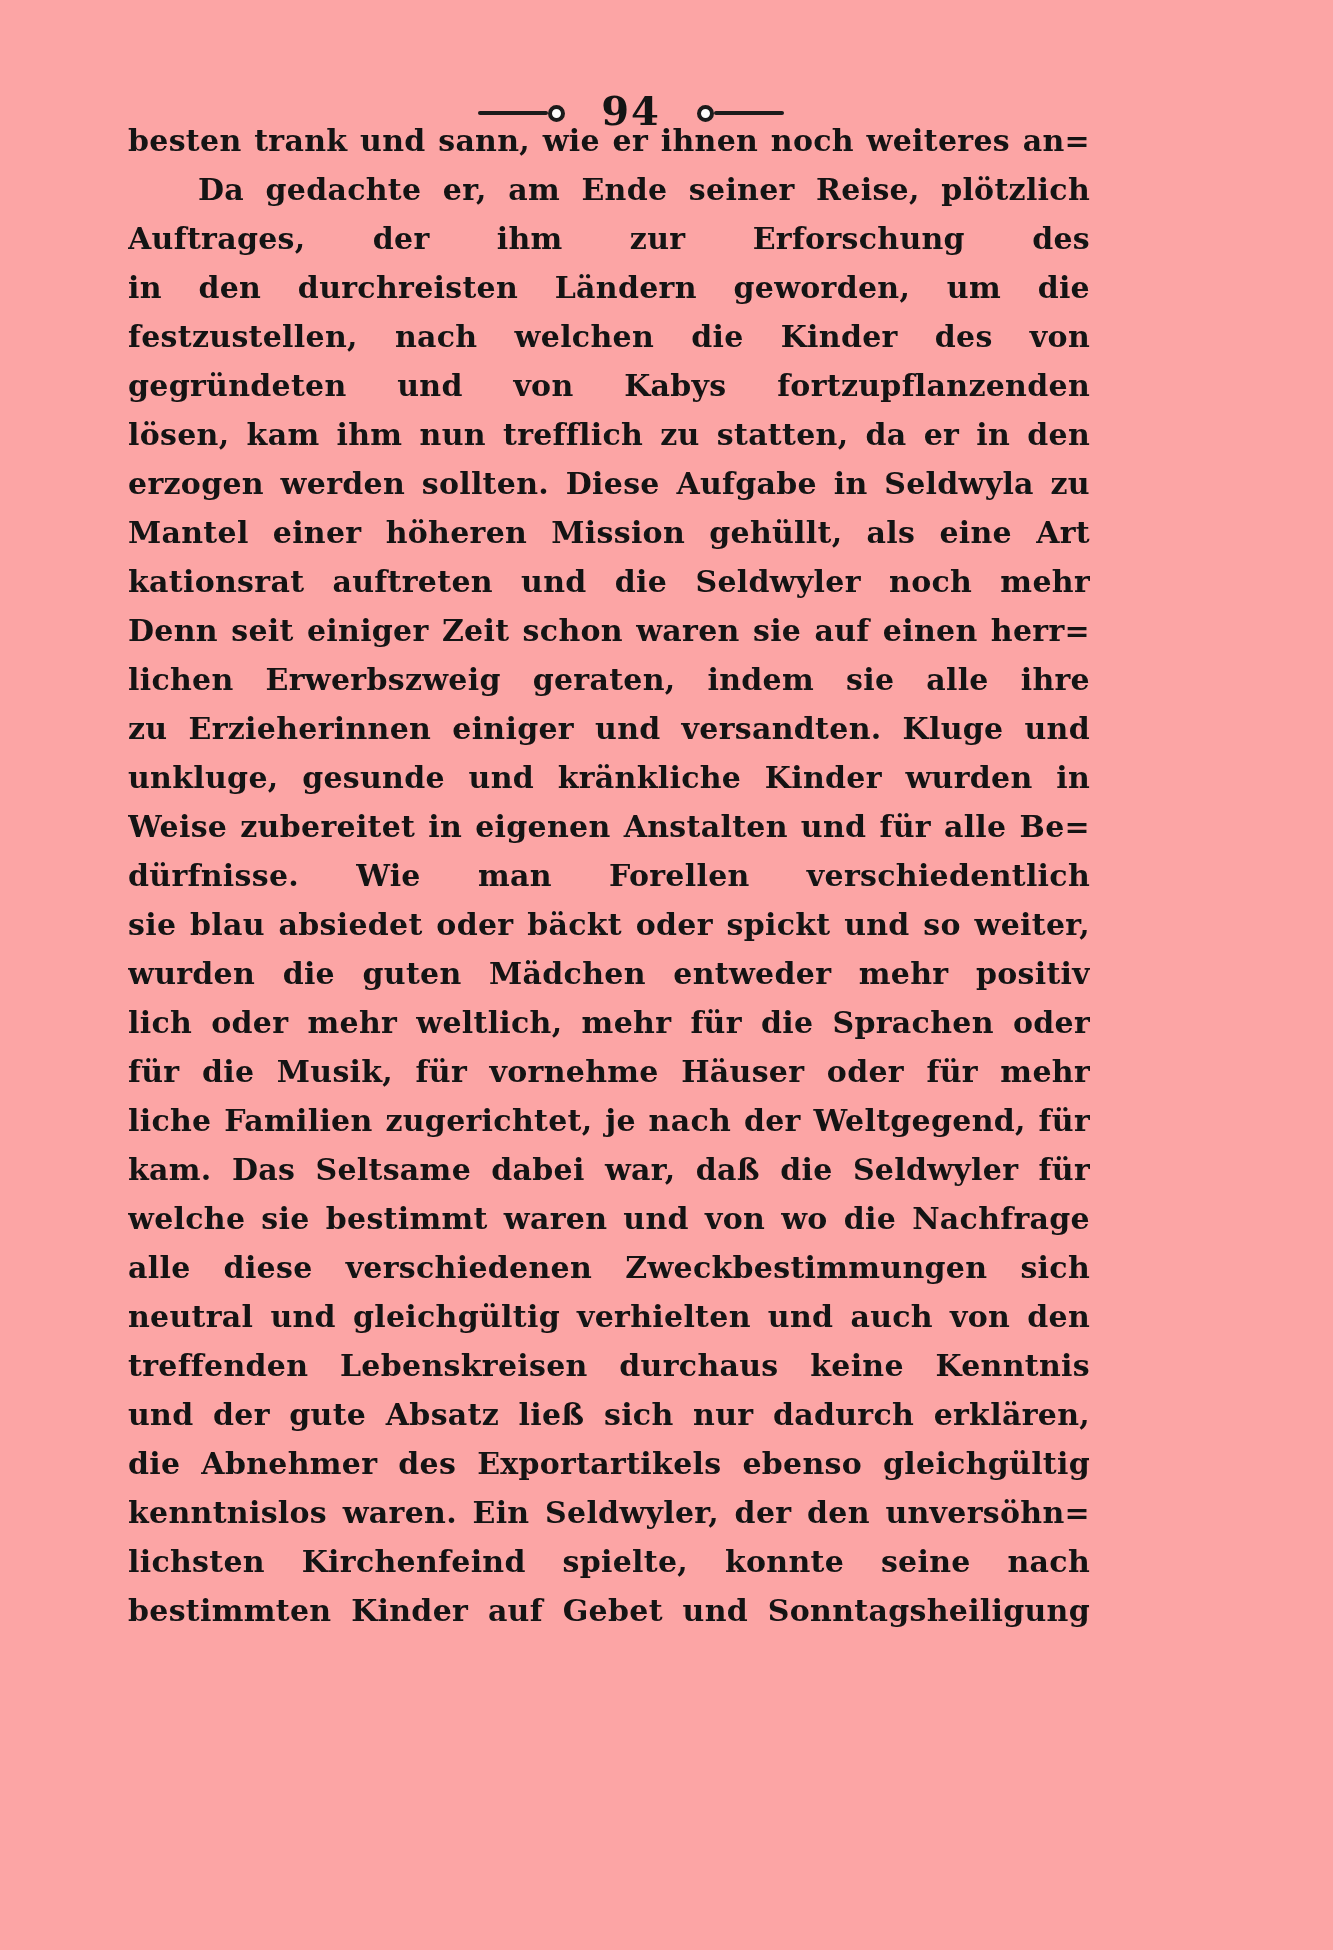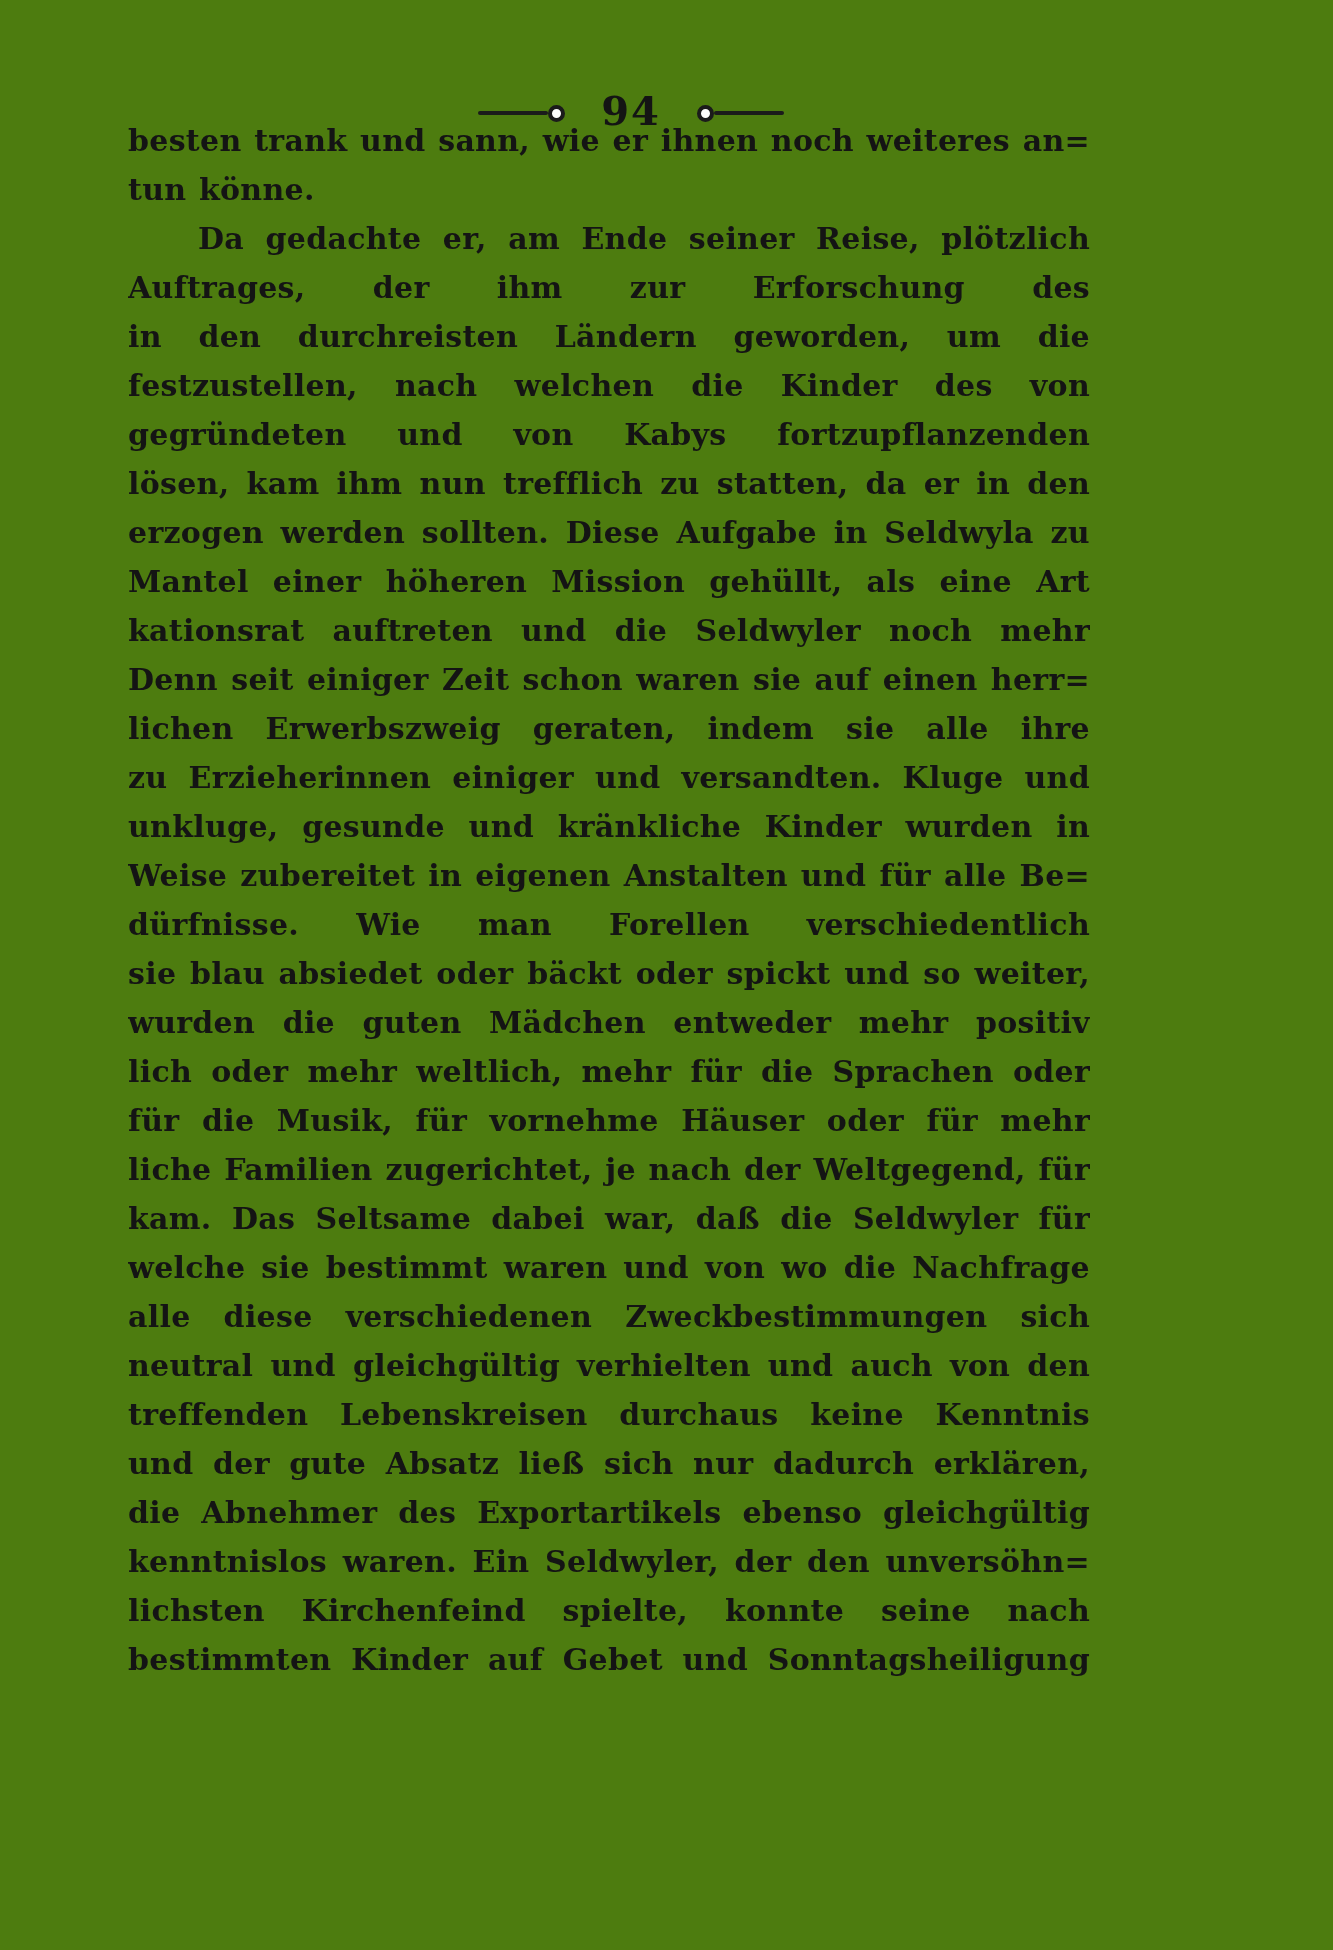--- a/index.html
+++ b/index.html
@@ -4,21 +4,21 @@
 <style>
   html, body {
     margin: 0;
     padding: 0;
     background: #ffffff;
   }
   .page {
     position: relative;
     width: 1333px;
     height: 1950px;
-    background: #4d7c0f;
+    background: #fca5a5;
     font-family: "DejaVu Serif", "Liberation Serif", serif;
     color: #141414;
     overflow: hidden;
   }
 
   
   .header {
     position: absolute;
     top: 88px;
     left: 150px;
@@ -85,21 +85,20 @@
   <div class="header">
     <span class="orn-rule"></span>
     <span class="orn-circle"></span>
     <span class="pagenum">94</span>
     <span class="orn-circle"></span>
     <span class="orn-rule"></span>
   </div>
 
   <div class="textblock">
     <div class="line">besten trank und sann, wie er ihnen noch weiteres an=</div>
-    <div class="line short">tun könne.</div>
     <div class="line indent">Da gedachte er, am Ende seiner Reise, plötzlich des</div>
     <div class="line">Auftrages, der ihm zur Erforschung des Erziehungswesens</div>
     <div class="line">in den durchreisten Ländern geworden, um die Grundsätze</div>
     <div class="line">festzustellen, nach welchen die Kinder des von Litumlei</div>
     <div class="line">gegründeten und von Kabys fortzupflanzenden Geschlechtes</div>
     <div class="line">lösen, kam ihm nun trefflich zu statten, da er in den</div>
     <div class="line">erzogen werden sollten.  Diese Aufgabe in Seldwyla zu</div>
     <div class="line">Mantel einer höheren Mission gehüllt, als eine Art Edu=</div>
     <div class="line">kationsrat auftreten und die Seldwyler noch mehr foppen</div>
     <div class="line">Denn seit einiger Zeit schon waren sie auf einen herr=</div>

